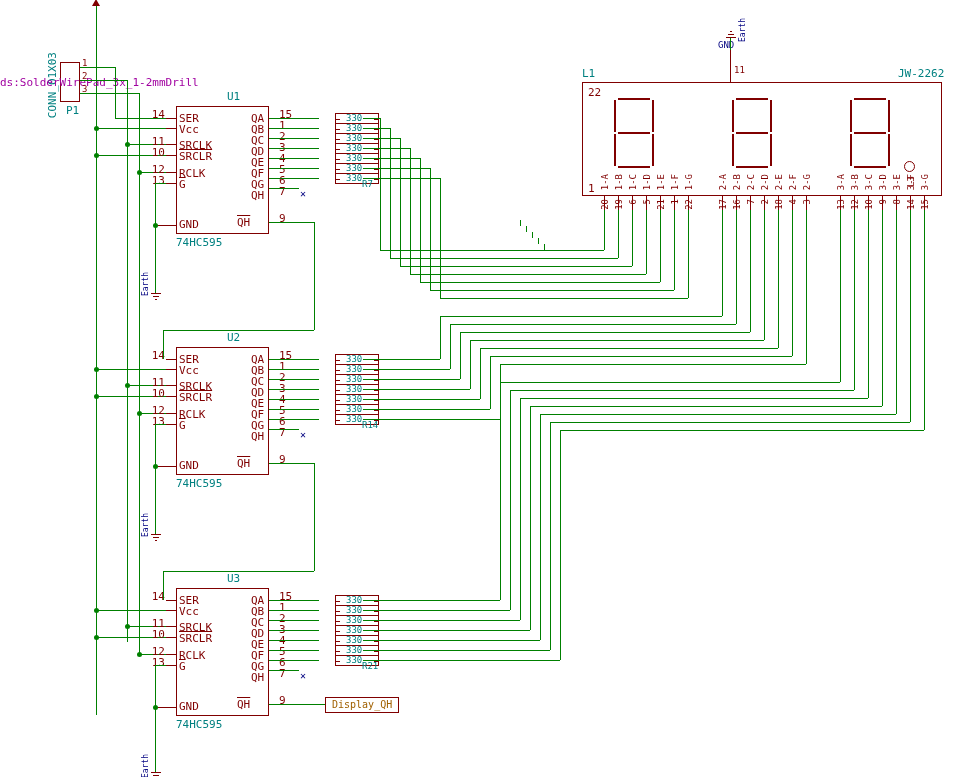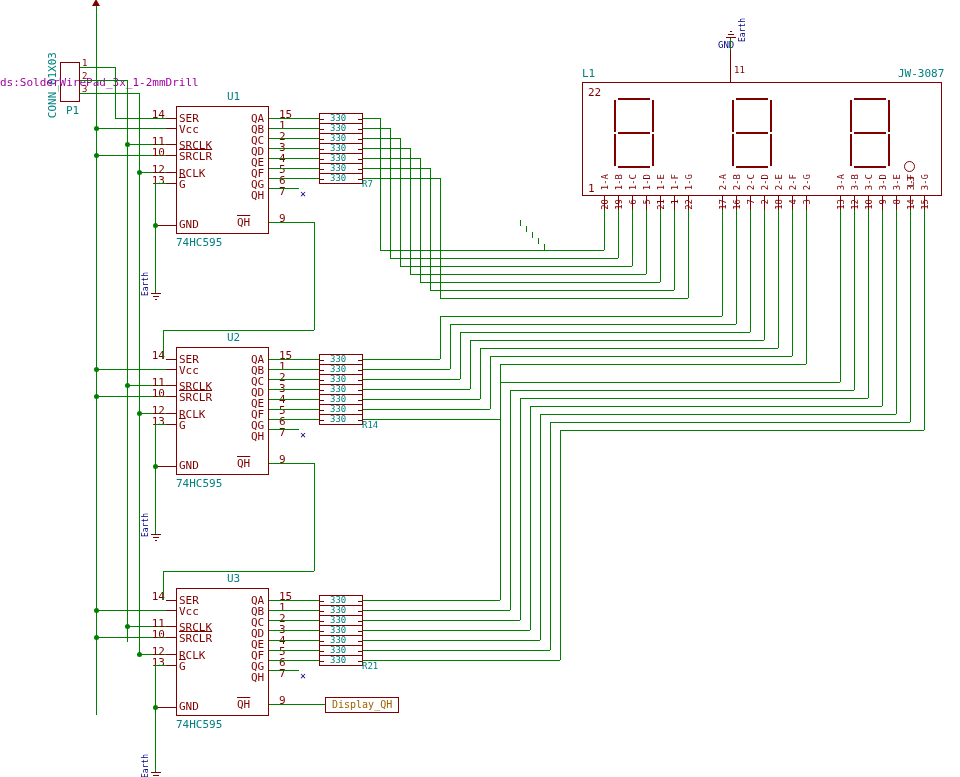--- a/index.html
+++ b/index.html
@@ -19,21 +19,21 @@
   .dot    { position: absolute; width: 5px; height: 5px; background: #008000; border-radius: 50%; transform: translate(-2px,-2px); }
   .nc     { position: absolute; width: 7px; height: 7px; color: #000080; font-size: 10px; line-height: 7px; transform: translate(-3px,-5px); }
   .box    { position: absolute; border: 1px solid #800000; box-sizing: border-box; }
   .txt    { position: absolute; white-space: nowrap; }
   .c-teal   { color: #008080; }
   .c-maroon { color: #800000; }
   .c-purple { color: #a000a0; }
   .c-navy   { color: #000080; }
   .pin    { position: absolute; text-align:right; }
   .pin-r  { position: absolute; text-align:left; }
-  .resblk { position: absolute; }
+  .resblk { position: absolute; margin-left: 16px; }
   .resrow {
     height: 11px; border:1px solid #800000; box-sizing:border-box;
     font-size:9px; color:#008080; padding-left:10px; line-height:9px;
     margin-top:-1px; background:#fff; position:relative;
   }
   .resrow:first-child{ margin-top:0; }
   .resrow::before,
   .resrow::after{
     content:""; position:absolute; top:50%; width:4px; height:1px; background:#800000;
   }
@@ -336,21 +336,21 @@
 <div class="wire h" style="left:269px; top:600px; width:50px;"></div>
 <div class="wire h" style="left:269px; top:610px; width:50px;"></div>
 <div class="wire h" style="left:269px; top:620px; width:50px;"></div>
 <div class="wire h" style="left:269px; top:630px; width:50px;"></div>
 <div class="wire h" style="left:269px; top:640px; width:50px;"></div>
 <div class="wire h" style="left:269px; top:650px; width:50px;"></div>
 <div class="wire h" style="left:269px; top:660px; width:50px;"></div>
 <div class="wire h" style="left:269px; top:670px; width:30px;"></div>
 
 <div class="txt c-teal" style="left:582px; top:67px;">L1</div>
-<div class="txt c-teal" style="left:898px; top:67px;">JW-3087</div>
+<div class="txt c-teal" style="left:898px; top:67px;">JW-2262</div>
 <div class="box" style="left:582px; top:82px; width:360px; height:114px;"></div>
 <div class="txt c-maroon" style="left:588px; top:86px;">22</div>
 <div class="txt c-maroon" style="left:588px; top:182px;">1</div>
 
 <div style="position:absolute; left:612px; top:98px;">
     <div class="dseg">
       <span class="sa"></span>
       <span class="sb"></span>
       <span class="sc"></span>
       <span class="sd"></span>

